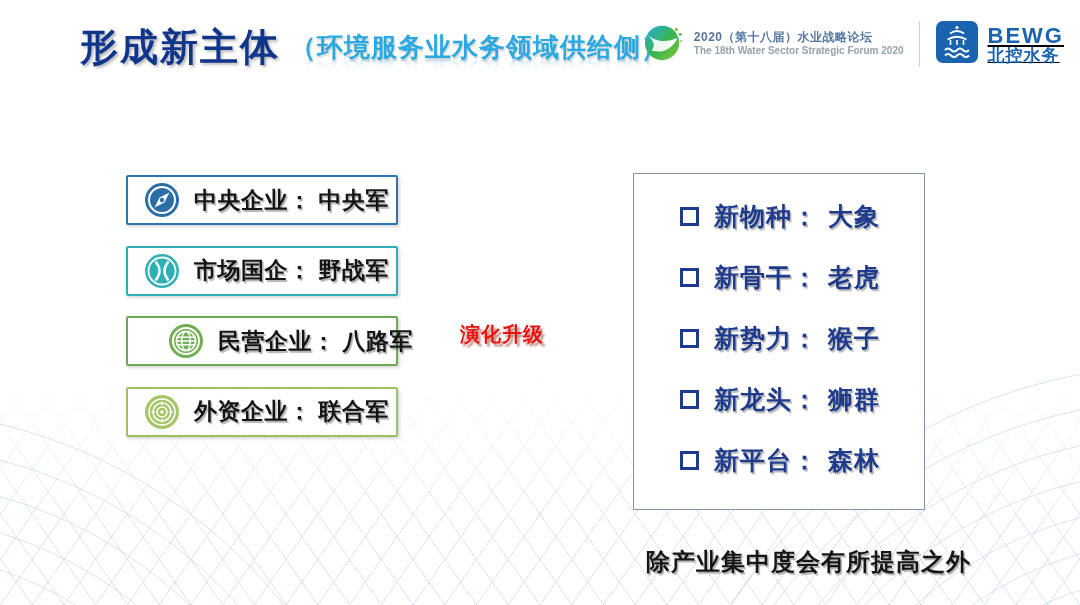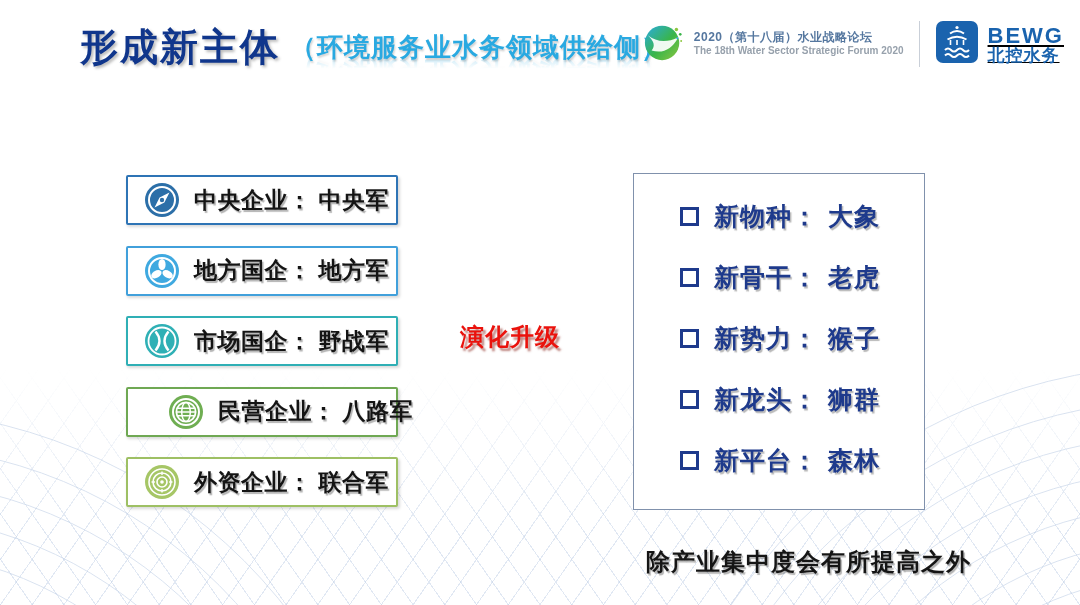--- a/index.html
+++ b/index.html
@@ -54,21 +54,21 @@
   .eb5 { border-color:#9EC064; }
   .ebox .icon { flex:none; width:36px; height:36px; }
   .etxt { margin-left:14px; font-size:23px; font-weight:700; color:#141414;
           letter-spacing:0.5px; white-space:nowrap;
           text-shadow:1.5px 1.5px 1px rgba(0,0,0,0.3); }
   .etxt .val { margin-left:7px; }
 
   
   .evolve {
     position:absolute; left:460px; top:321px;
-    font-size:24px; font-weight:900; color:#EA120C; letter-spacing:1px;
+    font-size:20px; font-weight:900; color:#EA120C; letter-spacing:1px;
     text-shadow:2.5px 2.5px 2px rgba(130,20,10,0.5); white-space:nowrap;
   }
 
   
   .right-panel {
     position:absolute; left:633px; top:173px; width:292px; height:337px;
     background:#fff; border:1.5px solid #8091AC; box-sizing:border-box;
     padding:27px 0 0 46px;
   }
   .ritem { display:flex; align-items:center; height:30px; margin-bottom:31px; white-space:nowrap; }
@@ -166,40 +166,20 @@
           <circle cx="18" cy="18" r="13" fill="none" stroke="#fff" stroke-width="2"></circle>
           <g transform="rotate(45 18 18)">
               <path d="M18 7.5 L21.4 18 L18 28.5 L14.6 18 Z" fill="#fff"></path>
             </g>
           <circle cx="18" cy="18" r="2.2" fill="#2C6FA8"></circle>
         </svg>
       </span>
       <span class="etxt"><span>中央企业：</span><span class="val">中央军</span></span>
     </div>
 
-    <div class="ebox eb2">
-      <span class="icon">
-        <svg width="36" height="36" viewBox="0 0 36 36">
-          <circle cx="18" cy="18" r="17" fill="#3FA9E0"></circle>
-          <circle cx="18" cy="18" r="13" fill="none" stroke="#fff" stroke-width="2"></circle>
-          <g fill="#fff">
-            <g transform="rotate(0 18 18)">
-                <ellipse cx="18" cy="11.5" rx="3.6" ry="5.6"></ellipse>
-              </g>
-            <g transform="rotate(120 18 18)">
-                <ellipse cx="18" cy="11.5" rx="3.6" ry="5.6"></ellipse>
-              </g>
-            <g transform="rotate(240 18 18)">
-                <ellipse cx="18" cy="11.5" rx="3.6" ry="5.6"></ellipse>
-              </g>
-          </g>
-        </svg>
-      </span>
-      <span class="etxt"><span>地方国企：</span><span class="val">地方军</span></span>
-    </div>
 
     <div class="ebox eb3">
       <span class="icon">
         <svg width="36" height="36" viewBox="0 0 36 36">
           <circle cx="18" cy="18" r="17" fill="#2FB0B5"></circle>
           <circle cx="18" cy="18" r="13.5" fill="none" stroke="#fff" stroke-width="1.8"></circle>
           <path d="M11.5 8.5 Q19.5 18 11.5 27.5" fill="none" stroke="#fff" stroke-width="2.4"></path>
           <path d="M24.5 8.5 Q16.5 18 24.5 27.5" fill="none" stroke="#fff" stroke-width="2.4"></path>
         </svg>
       </span>

